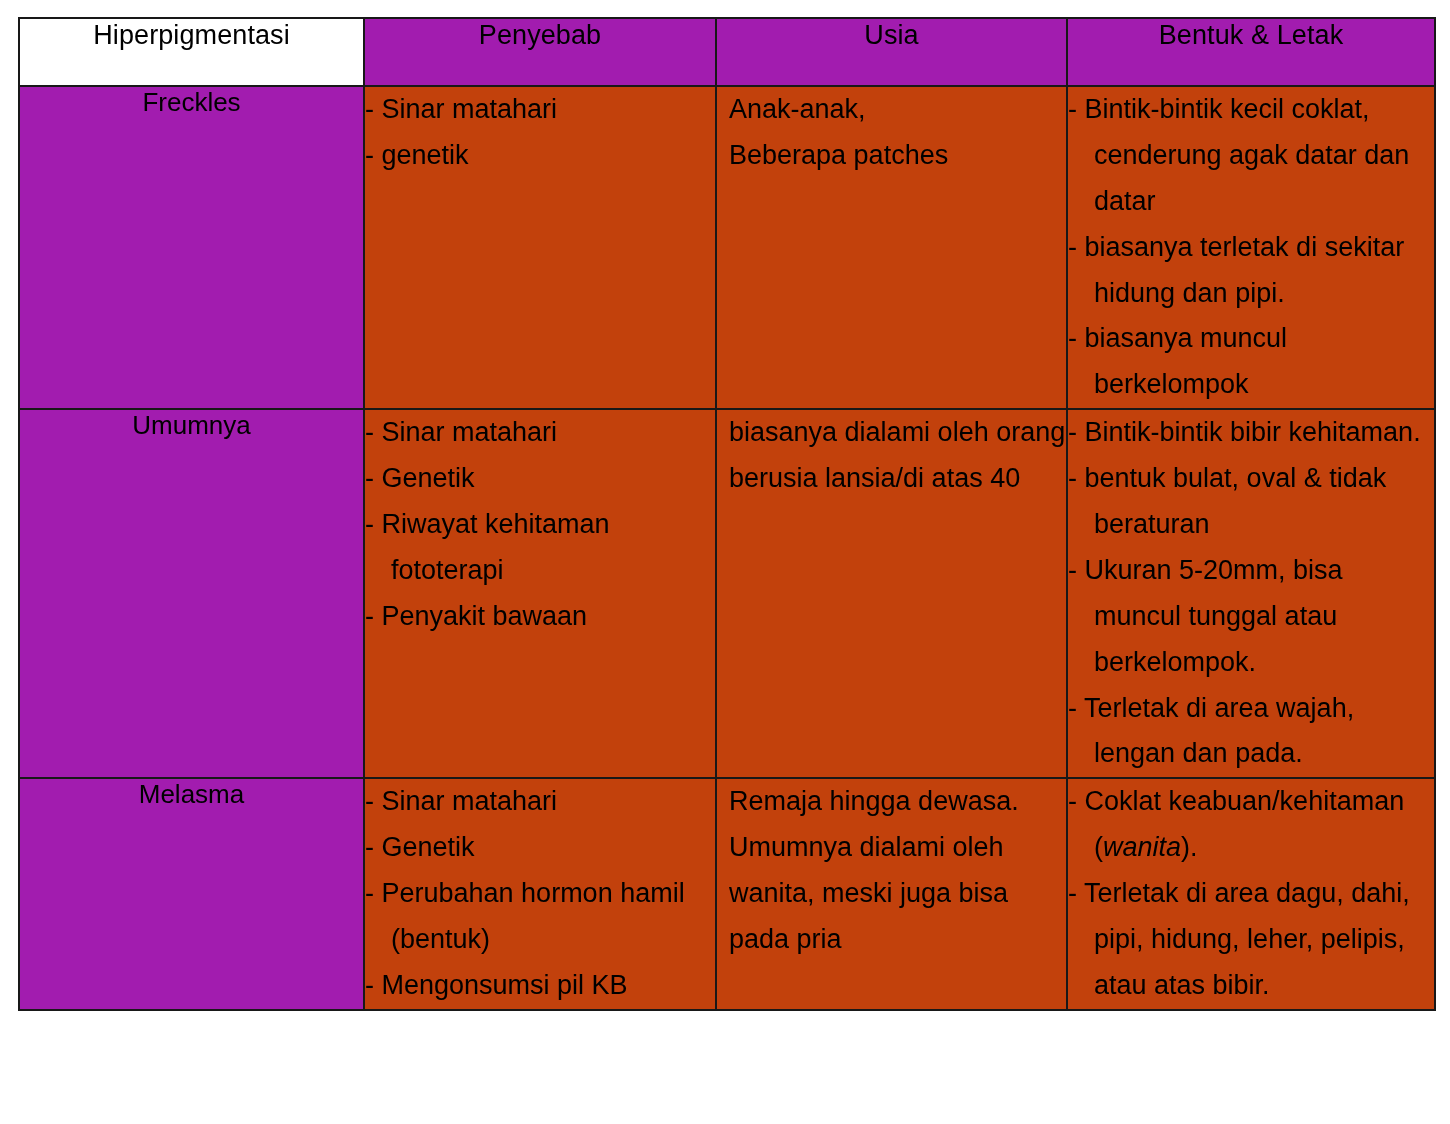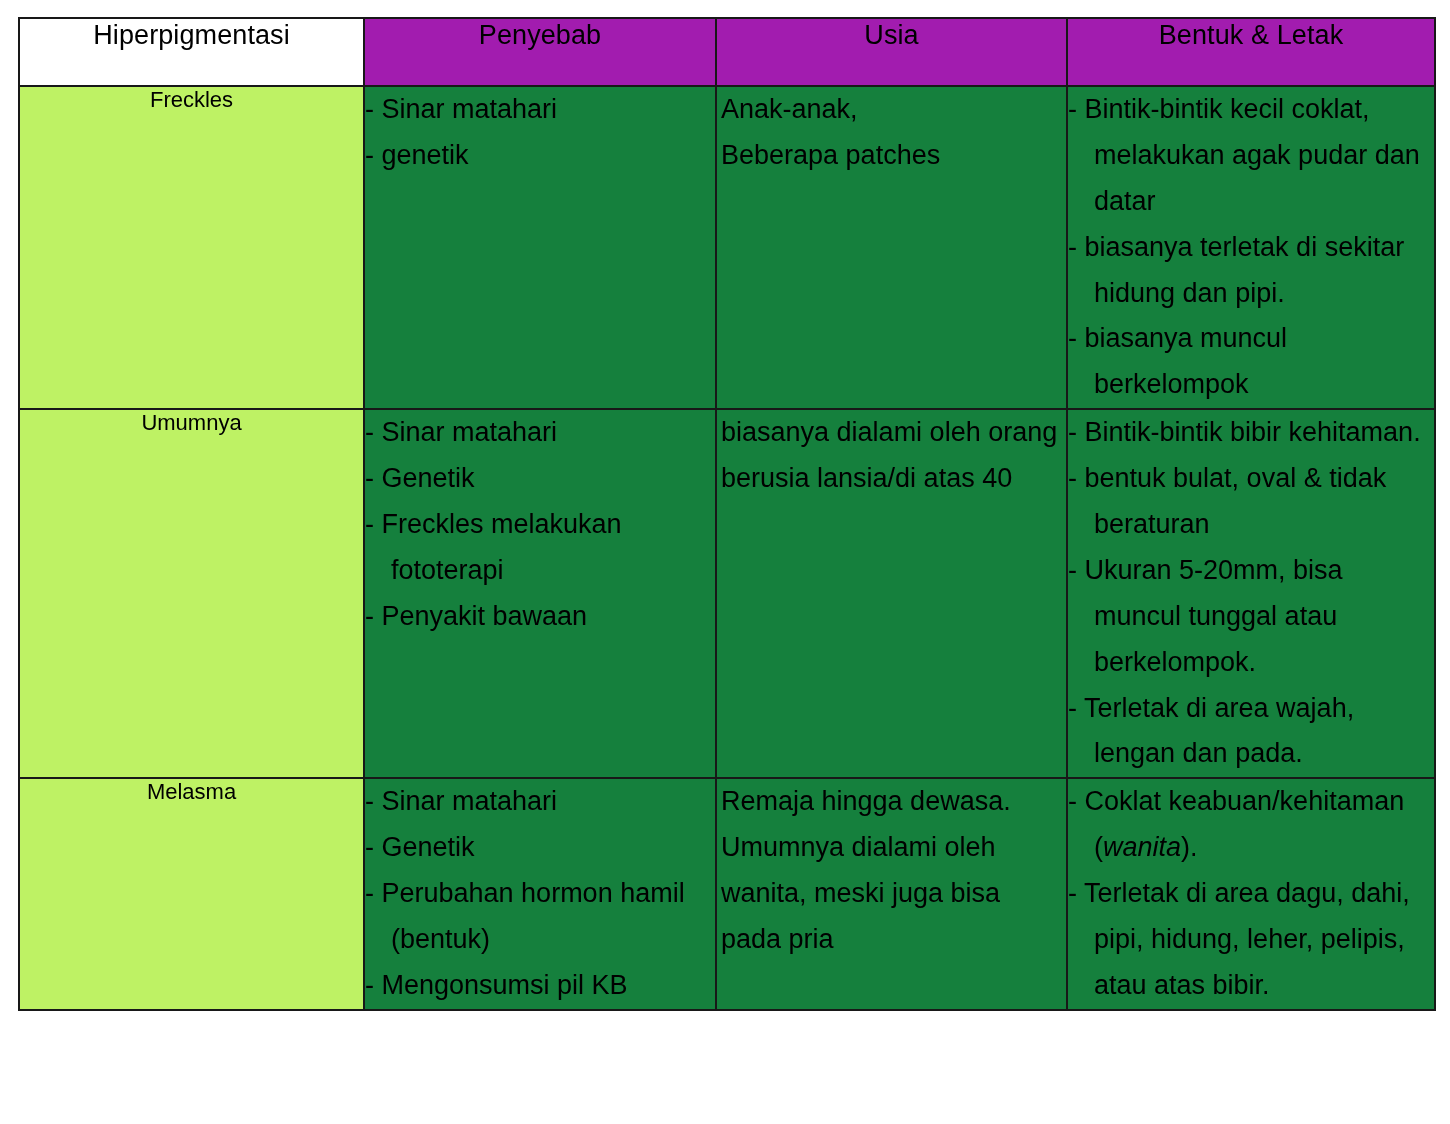--- a/index.html
+++ b/index.html
@@ -49,45 +49,45 @@
     font-weight: normal;
     font-size: 27px;
     line-height: 1.2;
     letter-spacing: 0.1px;
   }
   .hdr-first  { background: #ffffff; }
   .hdr-accent { background: #a21caf; }
 
   
   .label-cell {
-    background: #bef264;
+    background: #a21caf;
     text-align: center;
     vertical-align: middle;
-    font-size: 22px;
+    font-size: 26px;
   }
   .content-cell {
-    background: #15803d;
+    background: #c2410c;
     padding: 14px 10px 14px 14px;
     font-size: 27px;
     line-height: 1.70;
   }
 
   .lines { margin: 0; padding: 0; }
 
   
   .line {
     margin: 0;
     padding: 0;
   }
   .line.bullet {
     padding-left: 26px;
     text-indent: -26px;
   }
   .line.plain {
-    padding-left: 4px;
+    padding-left: 12px;
     text-indent: 0;
   }
 
   .ital { font-style: italic; }
 </style>
 </head>
 <body>
 
 <div class="table-wrap">
   <table class="hyperpig-table">
@@ -115,33 +115,33 @@
             </div>
           </td>
           <td class="content-cell">
             <div class="lines">
               <div class="line plain">Anak-anak,</div>
               <div class="line plain">Beberapa patches</div>
             </div>
           </td>
           <td class="content-cell">
             <div class="lines">
-              <div class="line bullet">- Bintik-bintik kecil coklat, melakukan agak pudar dan datar</div>
+              <div class="line bullet">- Bintik-bintik kecil coklat, cenderung agak datar dan datar</div>
               <div class="line bullet">- biasanya terletak di sekitar hidung dan pipi.</div>
               <div class="line bullet">- biasanya muncul berkelompok</div>
             </div>
           </td>
         </tr>
         <tr>
           <td class="label-cell">Umumnya</td>
           <td class="content-cell">
             <div class="lines">
               <div class="line bullet">- Sinar matahari</div>
               <div class="line bullet">- Genetik</div>
-              <div class="line bullet">- Freckles melakukan fototerapi</div>
+              <div class="line bullet">- Riwayat kehitaman fototerapi</div>
               <div class="line bullet">- Penyakit bawaan</div>
             </div>
           </td>
           <td class="content-cell">
             <div class="lines">
               <div class="line plain">biasanya dialami oleh orang berusia lansia/di atas 40</div>
             </div>
           </td>
           <td class="content-cell">
             <div class="lines">

